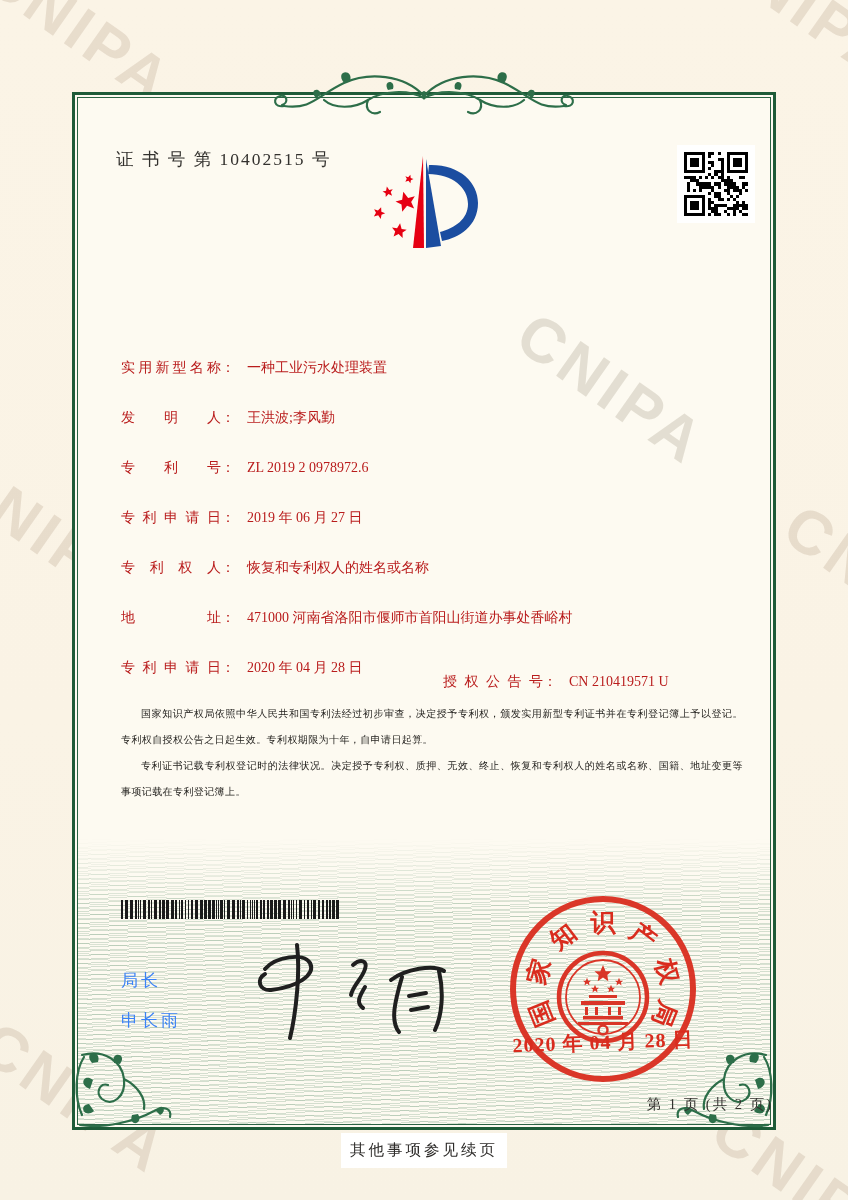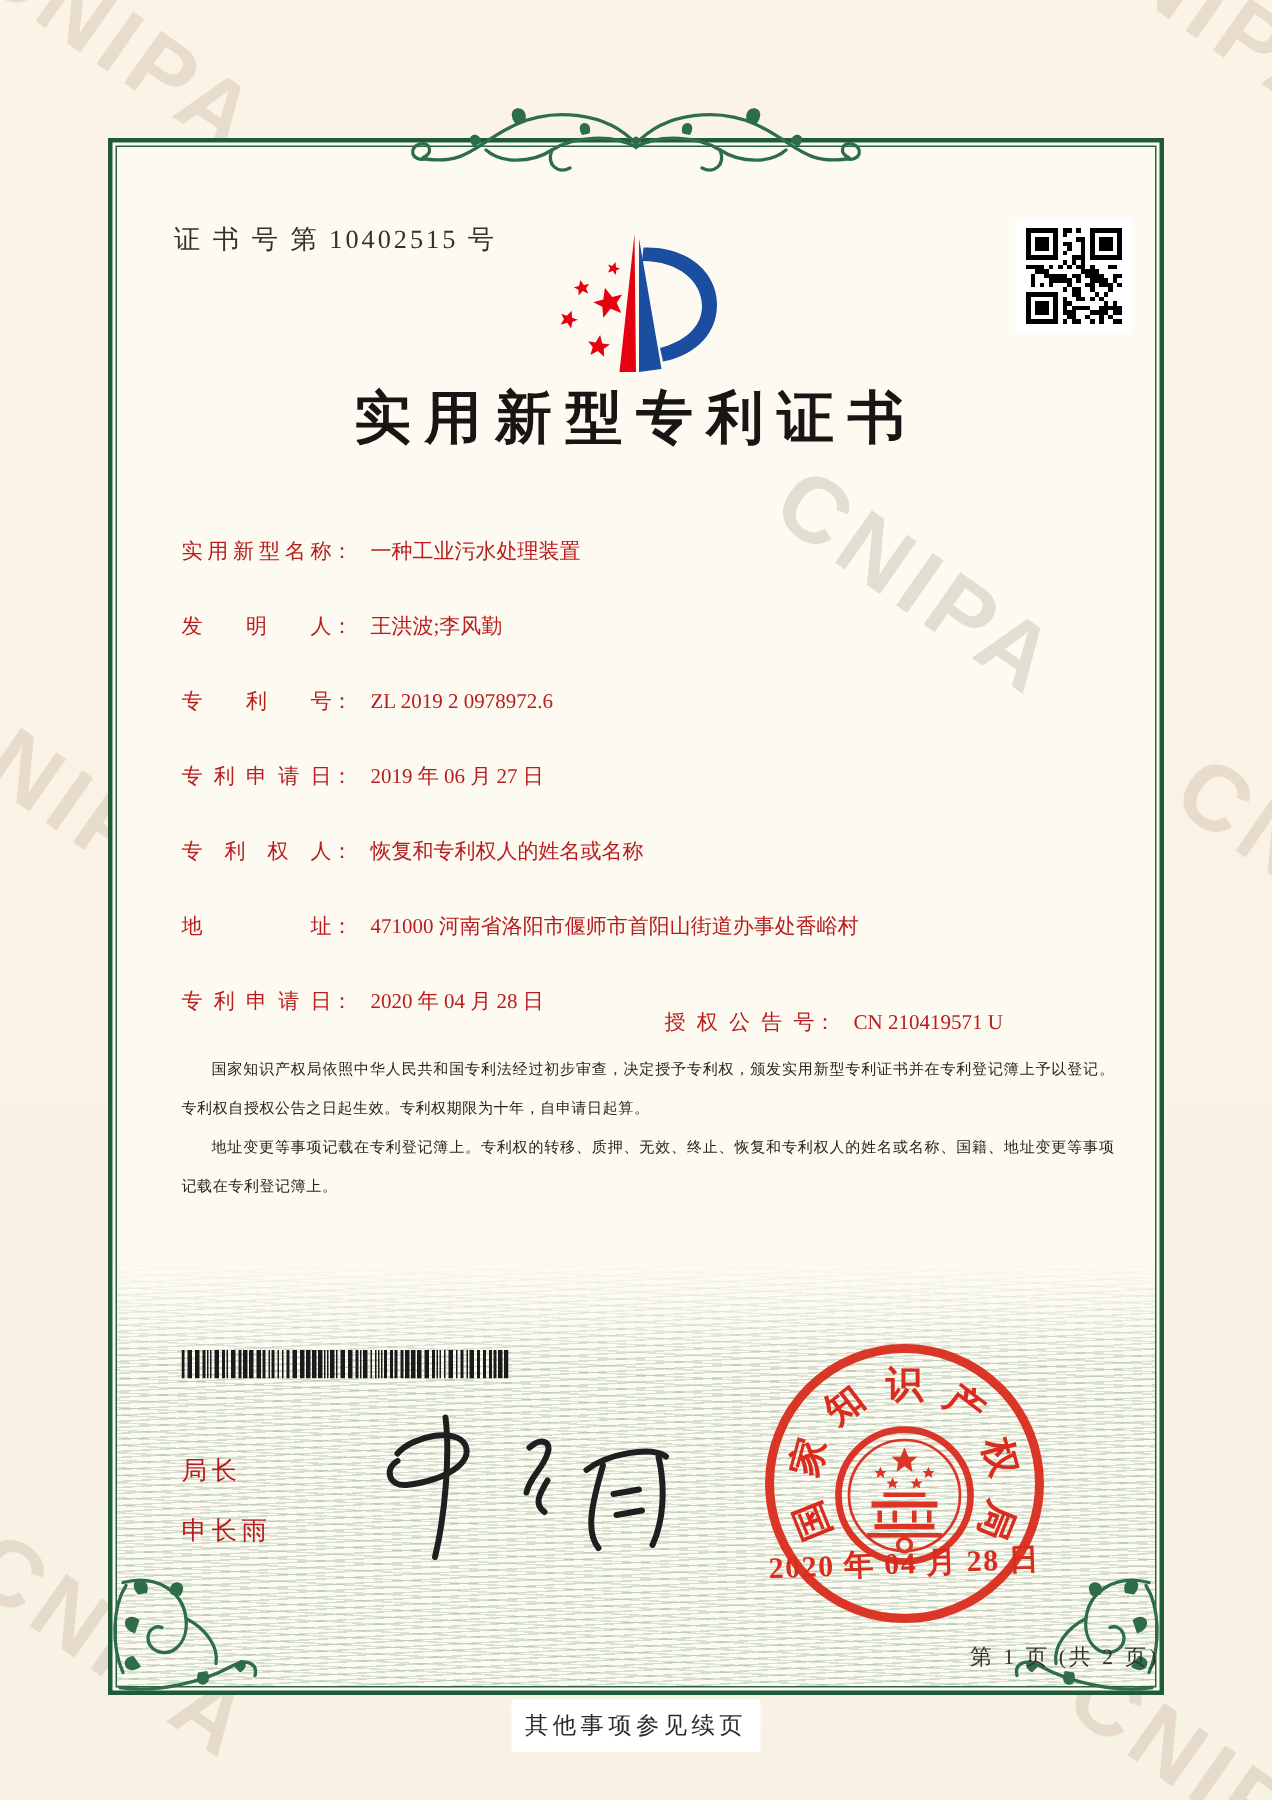--- a/index.html
+++ b/index.html
@@ -75,21 +75,21 @@
   .body-text{
     position:absolute; left:46px; width:622px; top:606px;
     font-size:10px; line-height:26px; color:#262421;
     text-align:justify; letter-spacing:0.4px;
   }
   .body-text p{ text-indent:2em; }
   .barcode{ position:absolute; left:46px; top:805px; }
   .signer-title, .signer-name{
     position:absolute; left:46px;
     font-family:"Liberation Sans","DejaVu Sans",sans-serif;
-    font-size:17px; letter-spacing:3px; color:#b91c1c;
+    font-size:17px; letter-spacing:3px; color:#3b82f6;
   }
   .signer-title{ top:874px; }
   .signer-name{ top:914px; }
   .signature{ position:absolute; left:150px; top:842px; }
   .seal{ position:absolute; left:428px; top:794px; }
   .seal text{
     font-family:"Liberation Serif","DejaVu Serif",serif;
     fill:#d92c1e; font-weight:700;
   }
   .page-footer{
@@ -326,35 +326,34 @@
           <rect x="18" y="19" width="1" height="1" fill="#000"></rect>
           <rect x="8" y="20" width="1" height="1" fill="#000"></rect>
           <rect x="10" y="20" width="1" height="1" fill="#000"></rect>
           <rect x="11" y="20" width="1" height="1" fill="#000"></rect>
           <rect x="14" y="20" width="1" height="1" fill="#000"></rect>
           <rect x="16" y="20" width="1" height="1" fill="#000"></rect>
           <rect x="19" y="20" width="1" height="1" fill="#000"></rect>
           <rect x="20" y="20" width="1" height="1" fill="#000"></rect>
         </svg>
 
-      <div class="title">实用新型专利证书</div>
 
       <div class="fields" id="fields">
           <div class="frow"><span class="flabel">实用新型名称</span><span class="fcolon">：</span><span class="fvalue">一种工业污水处理装置</span></div>
           <div class="frow"><span class="flabel">发明人</span><span class="fcolon">：</span><span class="fvalue">王洪波;李风勤</span></div>
           <div class="frow"><span class="flabel">专利号</span><span class="fcolon">：</span><span class="fvalue">ZL 2019 2 0978972.6</span></div>
           <div class="frow"><span class="flabel">专利申请日</span><span class="fcolon">：</span><span class="fvalue">2019 年 06 月 27 日</span></div>
           <div class="frow"><span class="flabel">专利权人</span><span class="fcolon">：</span><span class="fvalue">恢复和专利权人的姓名或名称</span></div>
           <div class="frow"><span class="flabel">地址</span><span class="fcolon">：</span><span class="fvalue">471000 河南省洛阳市偃师市首阳山街道办事处香峪村</span></div>
           <div class="frow"><span class="flabel">专利申请日</span><span class="fcolon">：</span><span class="fvalue">2020 年 04 月 28 日</span><span class="fpair2"><span class="flabel">授权公告号</span><span class="fcolon">：</span><span class="fvalue">CN 210419571 U</span></span></div>
         </div>
 
       <div class="body-text">
         <p>国家知识产权局依照中华人民共和国专利法经过初步审查，决定授予专利权，颁发实用新型专利证书并在专利登记簿上予以登记。专利权自授权公告之日起生效。专利权期限为十年，自申请日起算。</p>
-        <p>地址变更等事项记载在专利登记簿上。专利权的转移、质押、无效、终止、恢复和专利权人的姓名或名称、国籍、地址变更等事项记载在专利登记簿上。</p>
+        <p>专利证书记载专利权登记时的法律状况。决定授予专利权、质押、无效、终止、恢复和专利权人的姓名或名称、国籍、地址变更等事项记载在专利登记簿上。</p>
       </div>
 
       <svg class="barcode" id="barcode" width="218" height="19">
           <rect x="0" y="0" width="2" height="19" fill="#1a1a1a"></rect>
           <rect x="4" y="0" width="3" height="19" fill="#1a1a1a"></rect>
           <rect x="9" y="0" width="3" height="19" fill="#1a1a1a"></rect>
           <rect x="14" y="0" width="2" height="19" fill="#1a1a1a"></rect>
           <rect x="17" y="0" width="1" height="19" fill="#1a1a1a"></rect>
           <rect x="19" y="0" width="1" height="19" fill="#1a1a1a"></rect>
           <rect x="22" y="0" width="3" height="19" fill="#1a1a1a"></rect>

